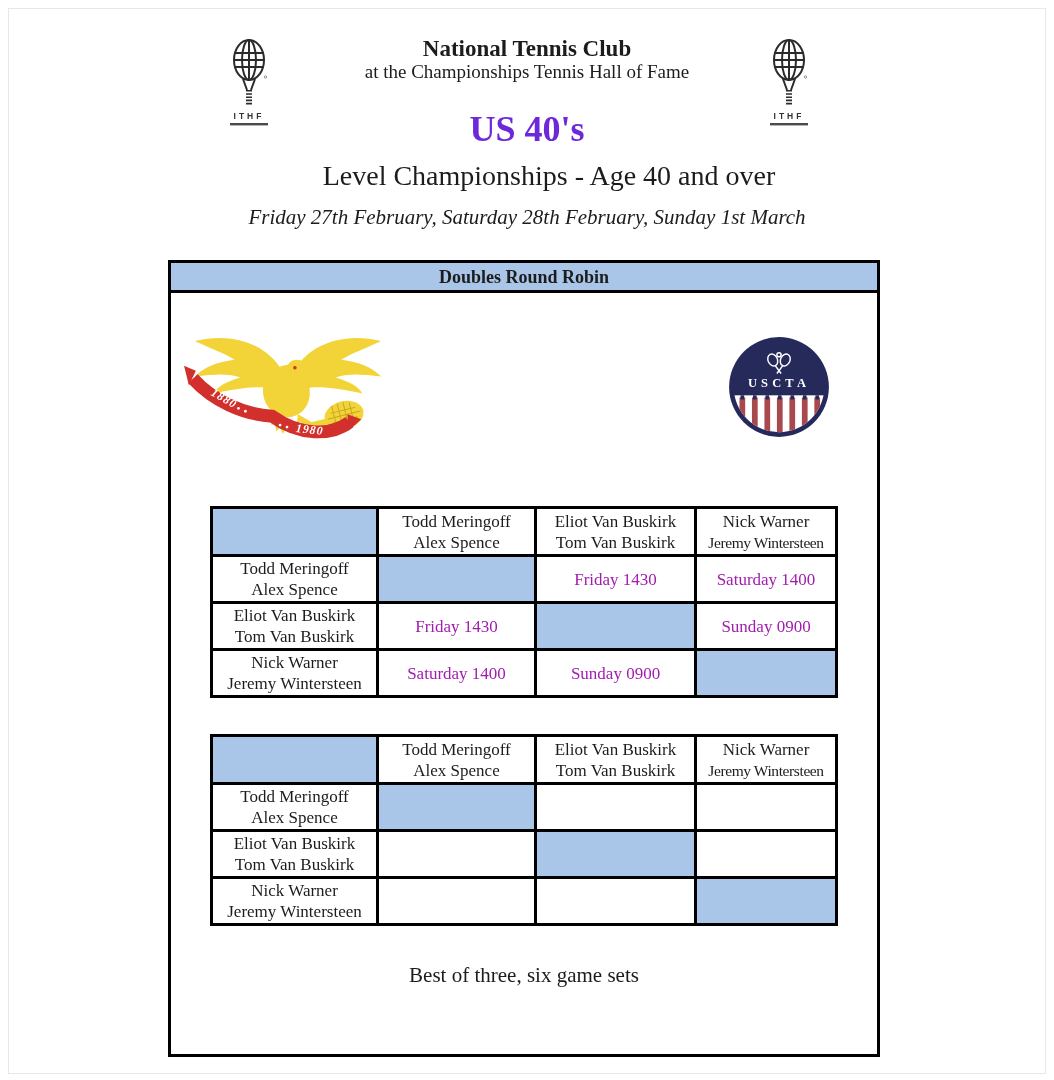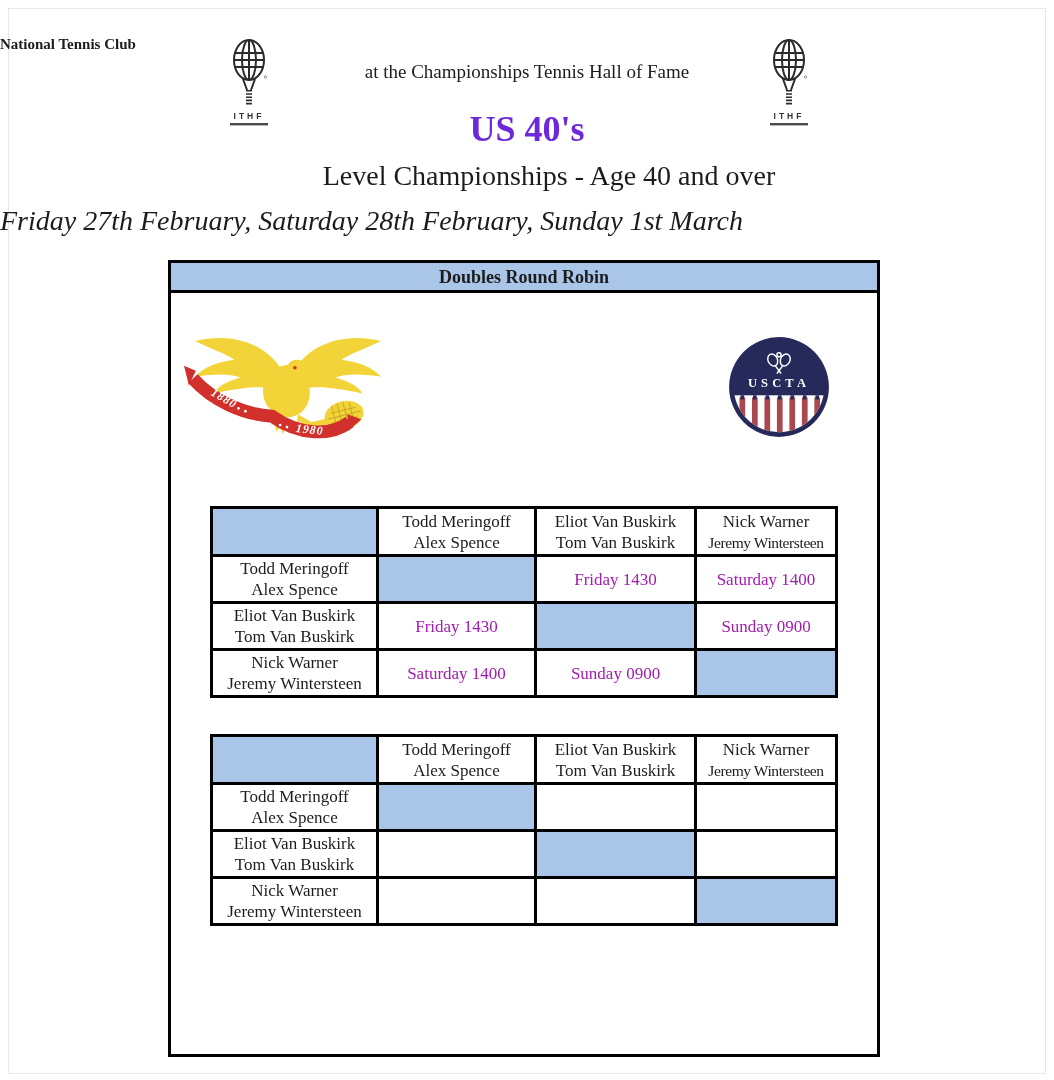--- a/index.html
+++ b/index.html
@@ -14,37 +14,37 @@
   .page-frame {
     position: absolute; left: 8px; top: 8px; right: 8px; bottom: 6px;
     border: 1px solid #e7e7e4;
     pointer-events: none;
   }
 
   
   .masthead { position: absolute; left: 0; top: 0; width: 100%; }
   .club-name {
     position: absolute; top: 36px; left: 0; width: 100%;
-    text-align: left; font-size: 15px; font-weight: bold;
+    text-align: center; font-size: 23px; font-weight: bold;
   }
   .club-subtitle {
     position: absolute; top: 61px; left: 0; width: 100%;
     text-align: center; font-size: 19px;
   }
   .event-title {
     position: absolute; top: 108px; left: 0; width: 100%;
     text-align: center; font-size: 36px; font-weight: bold; color: #6d28d9;
   }
   .event-subtitle {
     position: absolute; top: 160px; left: 0; width: 100%;
     text-align: center; font-size: 28px; padding-left: 44px;
   }
   .event-dates {
     position: absolute; top: 205px; left: 0; width: 100%;
-    font-size: 28px; font-style: italic;
+    text-align: center; font-size: 21px; font-style: italic;
   }
   .ithf-logo { position: absolute; top: 36px; width: 56px; height: 92px; }
   .ithf-left  { left: 221px; }
   .ithf-right { left: 761px; }
 
   
   .sheet {
     position: absolute; left: 168px; top: 260px;
     width: 712px; height: 797px;
     border: 3px solid #000; background: #fff;
@@ -296,13 +296,14 @@
         <span class="l1">Nick Warner</span>
         <span class="l2">Jeremy Wintersteen</span>
       </td>
       <td class="c1"></td>
       <td class="c2"></td>
       <td class="c3 fill"></td>
     </tr>
   </tbody>
     </table>
 
+  <div class="sheet-note">Best of three, six game sets</div>
 </div>
 
 </body></html>

